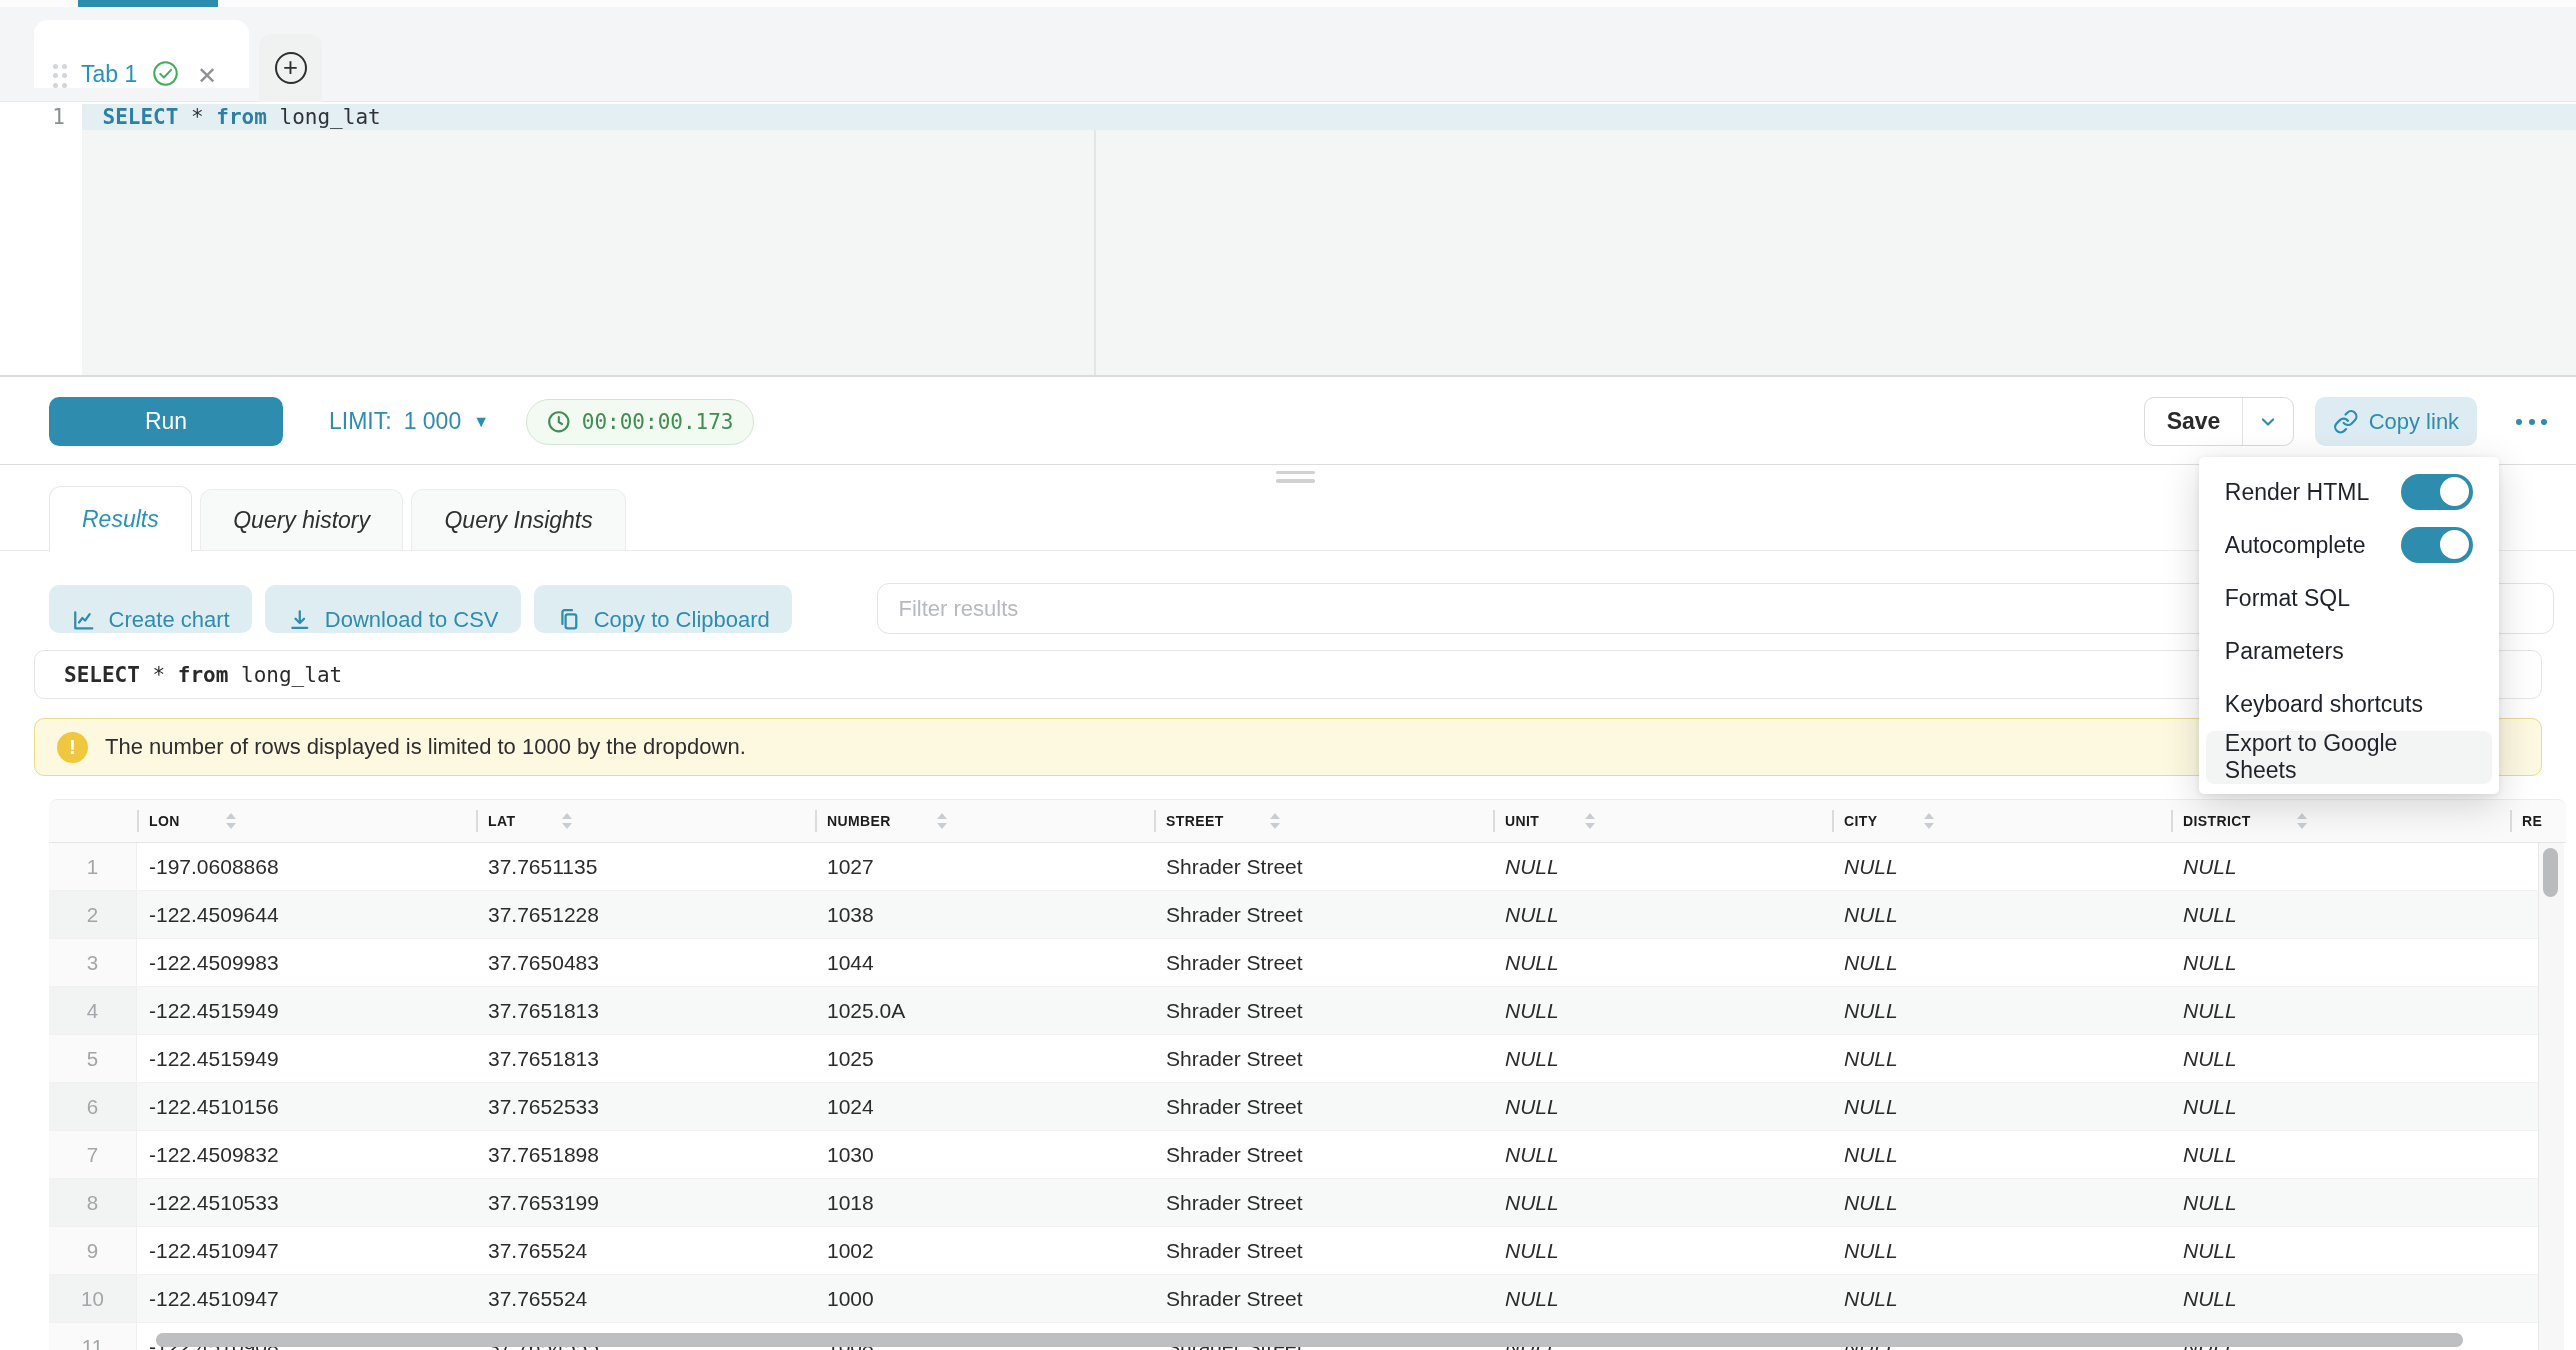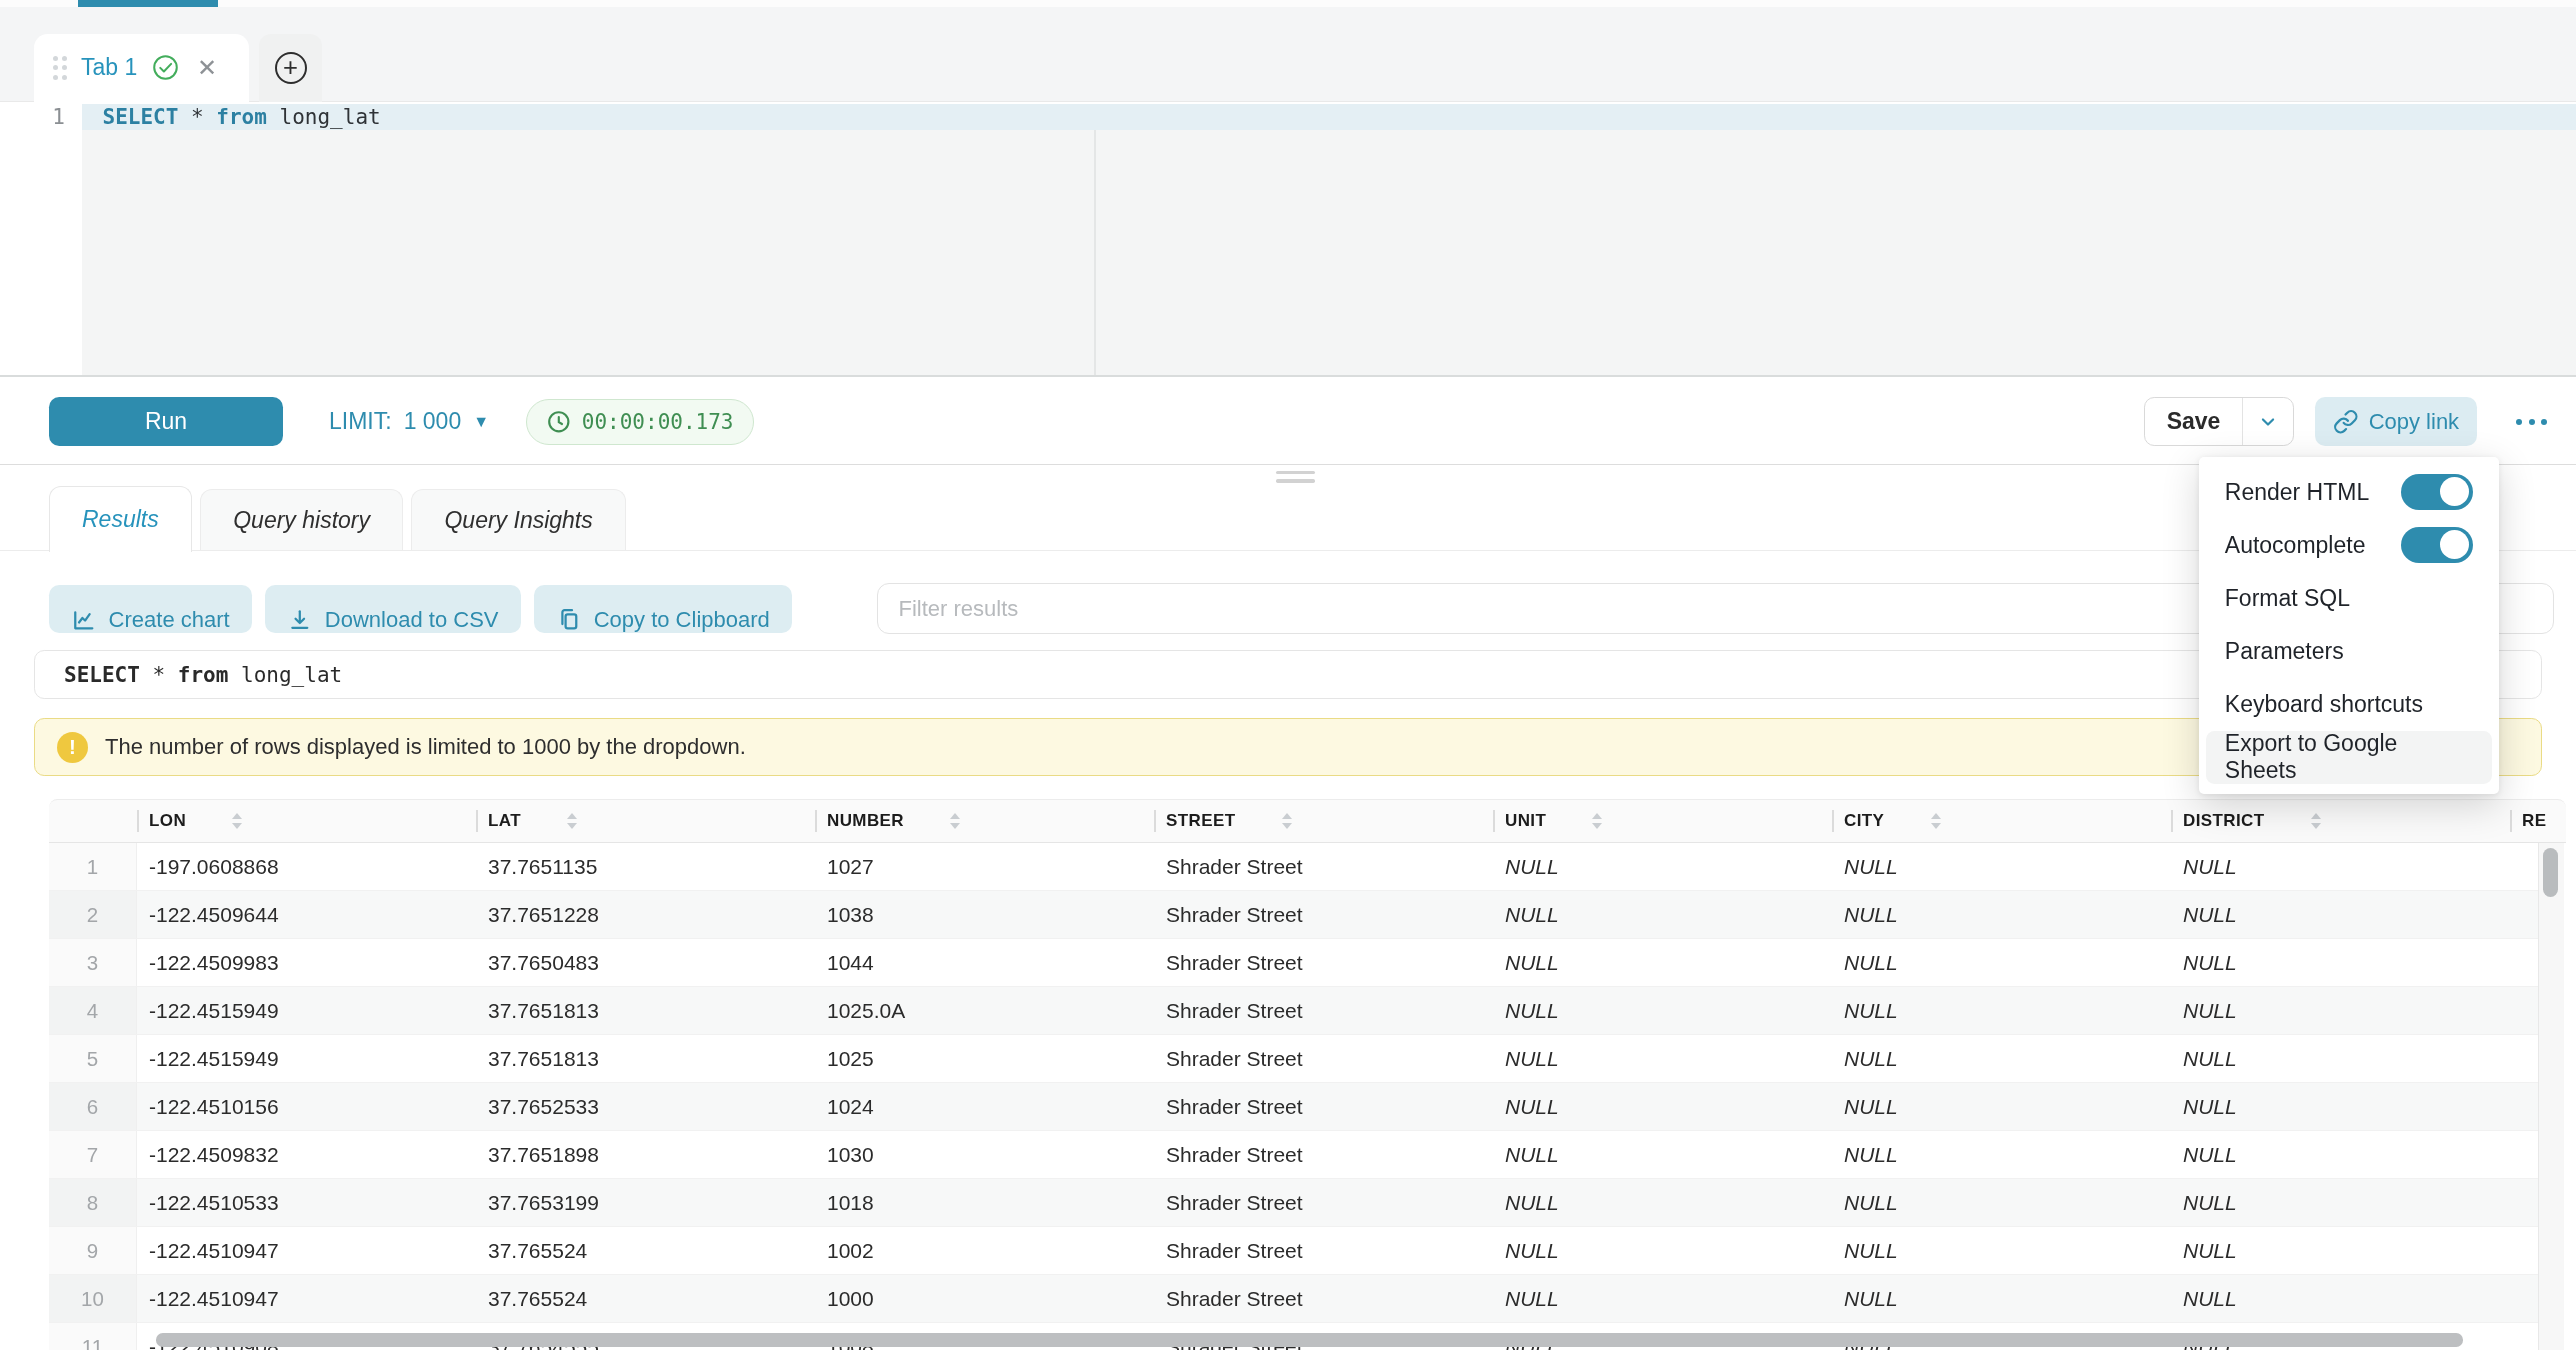--- a/index.html
+++ b/index.html
@@ -4,22 +4,22 @@
 <style>
   html,body{margin:0;padding:0;background:#fff;}
   #app{position:relative;width:2576px;height:1350px;background:#fff;overflow:hidden;
        font-family:"Liberation Sans",sans-serif;color:#222;}
   #app *{box-sizing:border-box;}
 
   
   .topstrip{position:absolute;left:0;top:0;width:100%;height:6.8px;background:#fcfcfc;}
   .accent-seg{position:absolute;left:78px;top:0;width:140px;height:6.8px;background:#2E8CAE;}
   .tabbar{position:absolute;left:0;top:6.8px;width:100%;height:95px;background:#f4f5f6;border-bottom:1.7px solid #e9e9e9;}
-  .tab{position:absolute;left:34px;top:27px;width:215px;height:68px;background:#fff;border-radius:13.6px 13.6px 0 0;
-       display:flex;align-items:center;gap:13.6px;padding:0 19px;}
+  .tab{position:absolute;left:34px;top:13px;width:215px;height:68px;background:#fff;border-radius:13.6px 13.6px 0 0;
+       display:flex;align-items:flex-end;gap:13.6px;padding:0 19px;}
   .grip{display:grid;grid-template-columns:5.1px 5.1px;grid-gap:4.3px;}
   .grip i{width:5.1px;height:5.1px;border-radius:50%;background:#d3d7da;}
   .tab-label{color:#2793BC;font-size:23px;font-weight:500;white-space:nowrap;}
   .closex{font-size:24px;color:#8e9296;line-height:1;margin-left:3.4px;}
   .newtab{position:absolute;left:259px;top:27px;width:63px;height:68px;background:#f0f1f1;border-radius:12px 12px 0 0;
        display:flex;align-items:center;justify-content:center;}
   .plus-circle{width:32px;height:32px;border:2.6px solid #2e2e2e;border-radius:50%;display:flex;align-items:center;
        justify-content:center;font-size:25.6px;color:#2e2e2e;line-height:0;padding-bottom:2.6px;}
 
   
@@ -74,21 +74,21 @@
   .ekw{font-weight:bold;}
   .warning{position:absolute;left:34px;right:34px;top:718px;height:58px;background:#FDF9E1;border:1.7px solid #EADB85;border-radius:10.2px;
        display:flex;align-items:center;gap:17px;padding-left:22px;}
   .warn-icon{width:31px;height:31px;border-radius:50%;background:#EFC83F;color:#fff;font-weight:bold;font-size:20.5px;
        display:flex;align-items:center;justify-content:center;flex:none;}
   .warning-text{font-size:22px;color:#2e2e2e;}
 
   
   .thead{position:absolute;left:49px;right:10.2px;top:799px;height:44px;background:#fafafa;border-top:1.7px solid #ececec;
        border-bottom:1.7px solid #e5e5e5;display:flex;border-radius:8.5px 8.5px 0 0;overflow:hidden;}
-  .hcell{display:flex;align-items:center;padding-left:12px;position:relative;font-size:17px;font-weight:bold;color:#1c1c1c;
+  .hcell{display:flex;align-items:center;padding-left:12px;position:relative;font-size:14px;font-weight:bold;color:#1c1c1c;
        letter-spacing:0.4px;width:339px;flex:none;gap:36px;}
   .hcell.num{width:88px;}
   .hcell.re{flex:1;}
   .hcell:not(.num)::before{content:"";position:absolute;left:0;top:10.2px;width:1.7px;height:22px;background:#dbdbdb;}
   .sort{display:inline-flex;flex-direction:column;gap:3.4px;margin-left:10.2px;}
   .sort i{width:0;height:0;border-left:5.1px solid transparent;border-right:5.1px solid transparent;}
   .sort .up{border-bottom:6px solid #c9cdd1;}
   .sort .down{border-top:6px solid #c9cdd1;}
 
   .tbody{position:absolute;left:49px;top:843px;width:2489px;bottom:0;overflow:hidden;}

